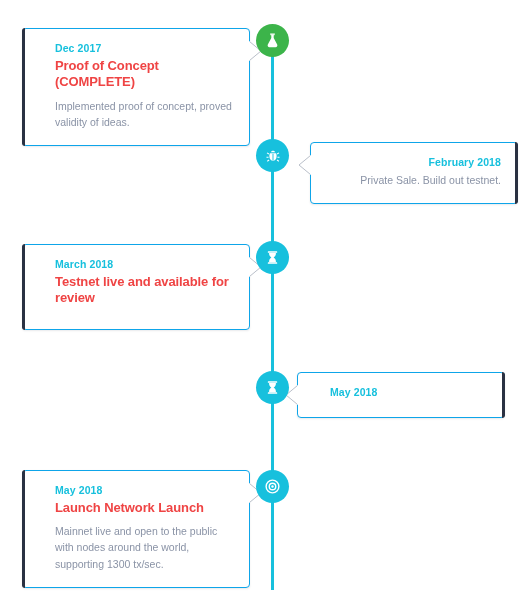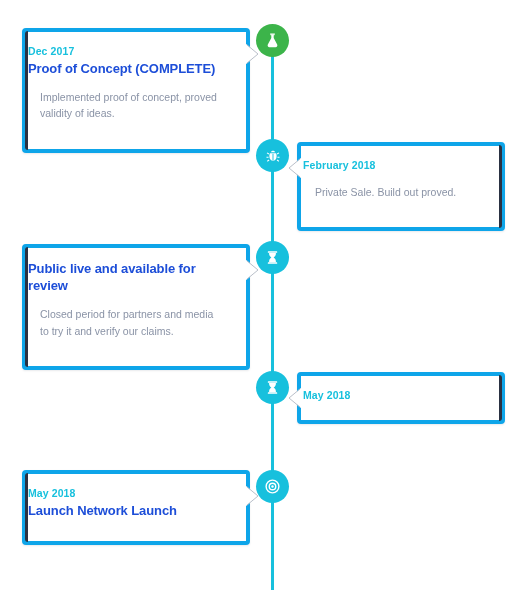--- a/index.html
+++ b/index.html
@@ -45,24 +45,24 @@
     box-sizing: border-box;
     z-index: 3;
   }
   .node svg { display: block; }
 
   
   .card {
     position: absolute;
     box-sizing: border-box;
     background: #ffffff;
-    border: 4px solid #0ea5e9;
+    border: 1px solid #0ea5e9;
     border-radius: 4px;
     box-shadow: 0 1px 2px rgba(40,50,70,0.10);
-    padding: 13px 16px 15px 2px;
+    padding: 13px 16px 15px 32px;
     z-index: 2;
   }
   
   .card.left::before {
     content: "";
     position: absolute;
     left: -1px; top: -1px; bottom: -1px;
     width: 3px;
     background: #2a3142;
     border-radius: 4px 0 0 4px;
@@ -88,32 +88,32 @@
 
   .card-date {
     color: #17c0dd;
     font-size: 10.5px;
     font-weight: bold;
     letter-spacing: 0.1px;
     margin: 0 0 3px 0;
     line-height: 1.2;
   }
   .card-title {
-    color: #1d4ed8;
+    color: #ef4444;
     font-size: 13px;
     font-weight: bold;
     line-height: 1.28;
     margin: 0 0 7px 0;
     letter-spacing: -0.1px;
   }
   .card-desc {
     color: #8a93a6;
     font-size: 10.5px;
     line-height: 1.55;
-    margin: 12px;
+    margin: 0;
   }
 </style>
 </head>
 <body>
 
 <div id="timeline-root">
 
   <div class="spine"></div>
 
   <div class="card left" style="left:22px; top:28px; width:228px;">
@@ -130,29 +130,29 @@
 
   <div class="node" style="top:24px; background:#3cb44a;">
     <span>
       <svg width="17" height="17" viewBox="0 0 24 24" fill="#ffffff">
         <path d="M9.2 3h5.6v1.7h-1.1v3.9l4.9 9.1c.9 1.7-.3 3.8-2.2 3.8H7.6c-1.9 0-3.1-2.1-2.2-3.8l4.9-9.1V4.7H9.2V3z"></path>
         <rect x="8.6" y="2.2" width="6.8" height="1.5" rx="0.4"></rect>
       </svg>
     </span>
   </div>
 
-  <div class="card right" style="left:297px; top:142px; width:208px;">
+  <div class="card right" style="left:310px; top:142px; width:208px;text-align:right;">
     <div class="tail">
       <svg width="13" height="20" viewBox="0 0 13 20">
         <path d="M12.5 0.5 L1 10 L12.5 19.5" fill="#ffffff" stroke="#b9bfc9" stroke-width="1"></path>
         <line x1="13" y1="0.5" x2="13" y2="19.5" stroke="#ffffff" stroke-width="2"></line>
       </svg>
     </div>
     <p class="card-date">February 2018</p>
-    <p class="card-desc">Private Sale. Build out proved.</p>
+    <p class="card-desc">Private Sale. Build out testnet.</p>
   </div>
 
   <div class="node" style="top:139px; background:#17c0dd;">
     <span>
       <svg width="16" height="16" viewBox="0 0 24 24" fill="#ffffff">
         <path d="M12 4c1.6 0 2.9 1 3.4 2.4H8.6C9.1 5 10.4 4 12 4z"></path>
         <path d="M7.4 8h9.2c.5 1 .8 2.2.8 3.4v1.2c0 3.6-2.4 6.4-5.4 6.4s-5.4-2.8-5.4-6.4v-1.2c0-1.2.3-2.4.8-3.4z"></path>
         <rect x="11.3" y="8.6" width="1.4" height="10" fill="#17c0dd"></rect>
         <path d="M6.2 8.3 3.4 6.6l-.8 1.3 2.9 1.7zM17.8 8.3l2.8-1.7.8 1.3-2.9 1.7z"></path>
         <path d="M5.4 13H2.2v1.5h3.2zM18.6 13h3.2v1.5h-3.2z"></path>
@@ -161,22 +161,22 @@
     </span>
   </div>
 
   <div class="card left" style="left:22px; top:244px; width:228px;">
     <div class="tail">
       <svg width="13" height="20" viewBox="0 0 13 20">
         <path d="M0.5 0.5 L12 10 L0.5 19.5" fill="#ffffff" stroke="#b9bfc9" stroke-width="1"></path>
         <line x1="0" y1="0.5" x2="0" y2="19.5" stroke="#ffffff" stroke-width="2"></line>
       </svg>
     </div>
-    <p class="card-title">Public live and available for review</p>
-    <p class="card-desc">Closed period for partners and media to try it and verify our claims.</p>
+    <p class="card-date">March 2018</p>
+    <p class="card-title">Testnet live and available for review</p>
   </div>
 
   <div class="node" style="top:241px; background:#17c0dd;">
     <span>
       <svg width="15" height="15" viewBox="0 0 24 24" fill="#ffffff">
         <rect x="4.5" y="2" width="15" height="2.4" rx="0.6"></rect>
         <rect x="4.5" y="19.6" width="15" height="2.4" rx="0.6"></rect>
         <path d="M6.6 4.6h10.8v1.6c0 2.4-1.6 4.4-3.6 5.8 2 1.4 3.6 3.4 3.6 5.8v1.6H6.6v-1.6c0-2.4 1.6-4.4 3.6-5.8-2-1.4-3.6-3.4-3.6-5.8z"></path>
       </svg>
     </span>
@@ -204,20 +204,21 @@
 
   <div class="card left" style="left:22px; top:470px; width:228px;">
     <div class="tail">
       <svg width="13" height="20" viewBox="0 0 13 20">
         <path d="M0.5 0.5 L12 10 L0.5 19.5" fill="#ffffff" stroke="#b9bfc9" stroke-width="1"></path>
         <line x1="0" y1="0.5" x2="0" y2="19.5" stroke="#ffffff" stroke-width="2"></line>
       </svg>
     </div>
     <p class="card-date">May 2018</p>
     <p class="card-title">Launch Network Launch</p>
+    <p class="card-desc">Mainnet live and open to the public with nodes around the world, supporting 1300 tx/sec.</p>
   </div>
 
   <div class="node" style="top:470px; background:#17c0dd;">
     <span>
       <svg width="17" height="17" viewBox="0 0 24 24">
         <circle cx="12" cy="12" r="9" fill="none" stroke="#ffffff" stroke-width="2"></circle>
         <circle cx="12" cy="12" r="4.6" fill="none" stroke="#ffffff" stroke-width="2"></circle>
         <circle cx="12" cy="12" r="1.7" fill="#ffffff"></circle>
       </svg>
     </span>

